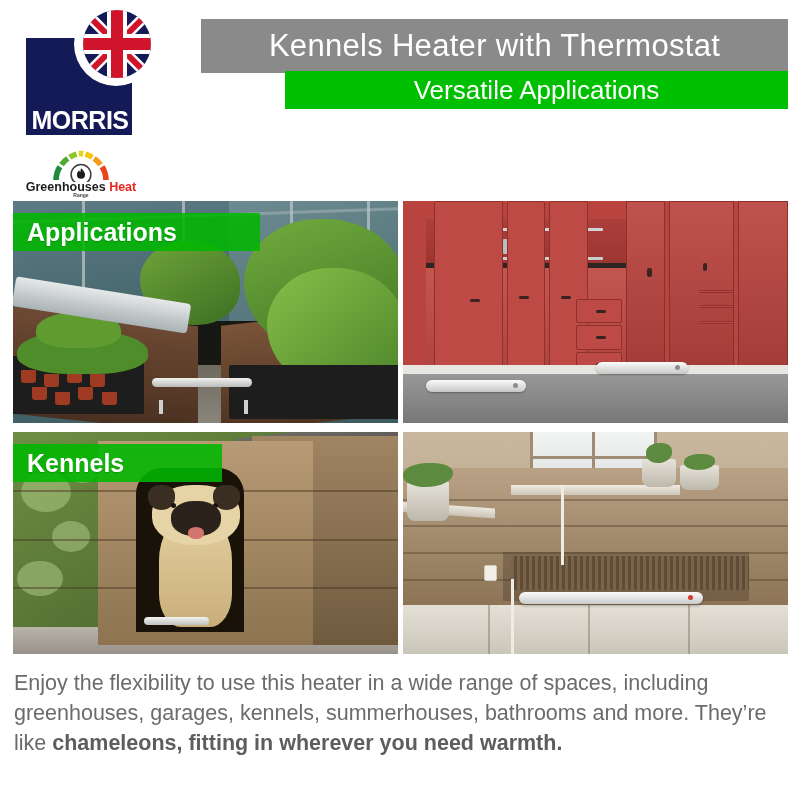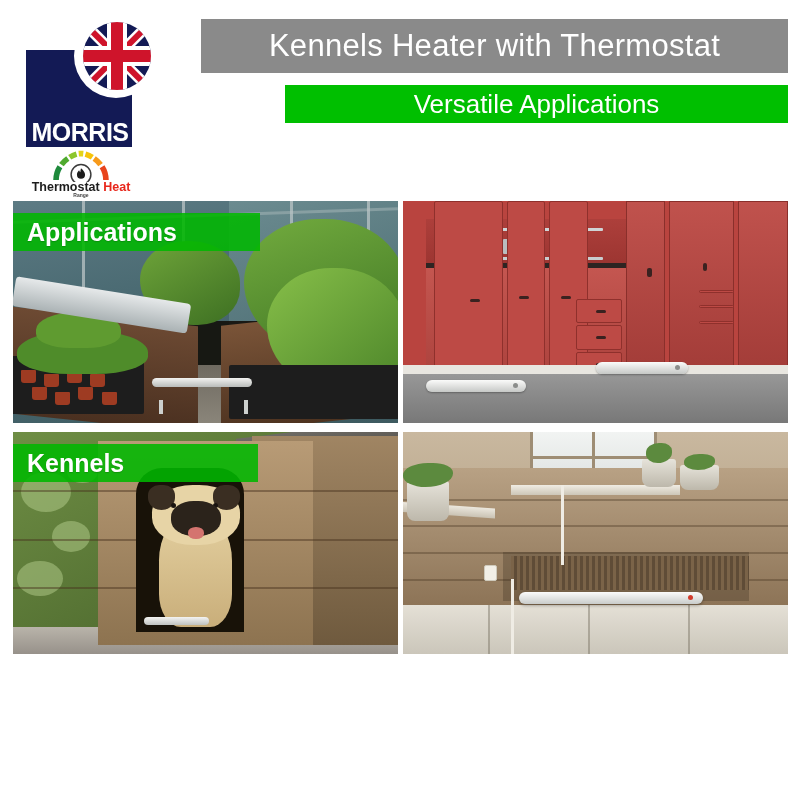--- a/index.html
+++ b/index.html
@@ -8,21 +8,21 @@
     background: #ffffff;
     font-family: "Liberation Sans", sans-serif;
     overflow: hidden;
   }
   .page { position: relative; width: 800px; height: 800px; background: #fff; }
 
   
   .header { position: relative; height: 200px; }
 
   
-  .logo-wrap { position: absolute; left: 18px; top: 14px; width: 140px; height: 140px; }
+  .logo-wrap { position: absolute; left: 18px; top: 2px; width: 140px; height: 140px; }
   .logo-square {
     position: absolute; left: 8px; top: 36px;
     width: 106px; height: 97px;
     background: #131a55;
   }
   .logo-notch {
     position: absolute; left: 56px; top: 0px;
     width: 84px; height: 84px; border-radius: 50%;
     background: #ffffff;
   }
@@ -80,21 +80,21 @@
     position: absolute; left: 201px; top: 19px;
     width: 587px; height: 54px;
     background: #8a8a8a;
     display: flex; align-items: center; justify-content: center;
   }
   .title-bar span {
     color: #ffffff; font-size: 31px; font-weight: normal;
     letter-spacing: 0.3px; white-space: nowrap;
   }
   .subtitle-bar {
-    position: absolute; left: 285px; top: 85px;
+    position: absolute; left: 285px; top: 71px;
     width: 503px; height: 38px;
     background: #00bf00;
     display: flex; align-items: center; justify-content: center;
   }
   .subtitle-bar span {
     color: #ffffff; font-size: 26px; font-weight: normal; white-space: nowrap;
   }
 
   
   .grid {
@@ -113,21 +113,21 @@
     background: rgba(0,183,0,0.88);
     display: flex; align-items: center;
     z-index: 6;
   }
   .tag span {
     color: #ffffff; font-size: 25px; font-weight: bold;
     white-space: nowrap; text-shadow: 0 1px 1px rgba(0,0,0,0.18);
   }
   .tag.w1 { width: 247px; }
   .tag.w2 { width: 240px; }
-  .tag.w3 { width: 245px; text-align: right; }
+  .tag.w3 { width: 209px; text-align: right; }
   .tag.w4 { width: 240px; }
 
   
   .gh-sky { position:absolute; inset:0; background:linear-gradient(170deg,#5d7b84 0%,#4a6a72 40%,#3d5a60 100%); }
   .gh-panel { position:absolute; left:56%; top:0; width:44%; height:62%;
               background:linear-gradient(160deg,#6f8f93,#4f7076); opacity:.85; }
   .gh-frame-v { position:absolute; top:0; width:3px; height:70%; background:#b9c4c6; opacity:.75; }
   .gh-roofline { position:absolute; left:0; top:6%; width:100%; height:3px; background:#9fb0b2; opacity:.6;
                  transform:rotate(-2deg); }
   .gh-bench-l { position:absolute; left:-2%; top:52%; width:50%; height:48%;
@@ -268,21 +268,21 @@
           <path d="M19.0 7.7 A26.5 26.5 0 0 1 26.3 4.4" stroke="#8cc62b"></path>
           <path d="M28.6 3.9 A26.5 26.5 0 0 1 33.4 3.9" stroke="#e4d41a"></path>
           <path d="M35.7 4.4 A26.5 26.5 0 0 1 43.0 7.7" stroke="#f6c40a"></path>
           <path d="M45.0 9.0 A26.5 26.5 0 0 1 51.8 15.6" stroke="#f79a1b"></path>
           <path d="M53.4 17.8 A26.5 26.5 0 0 1 57.5 32" stroke="#e8441d"></path>
         </g>
         <circle cx="31" cy="26" r="10.5" fill="#ffffff" stroke="#3c3c3c" stroke-width="1.6"></circle>
         <path d="M31 19.5c2.6 2.4 4.3 4.3 4.3 6.7a4.3 4.3 0 1 1-8.6 0c0-1.8 1-3.2 2.3-4.6.3 1 .8 1.6 1.3 2 .1-1.5.3-2.9.7-4.1z" fill="#1d1d1d"></path>
       </svg>
       <div class="badge-text">
-        <span>Thermostat</span>
+        <span>Greenhouses</span>
         <span class="hot">Heat</span>
       </div>
       <div class="badge-sub">Range</div>
     </div>
 
     <div class="title-bar">
       <span>Kennels Heater with Thermostat</span>
     </div>
 
     <div class="subtitle-bar">
@@ -434,14 +434,17 @@
         <div class="sh-cable" style="left:41%;top:24%;height:36%"></div>
         <div class="sh-cable" style="left:28%;top:66%;height:34%"></div>
         <div class="sh-socket"></div>
         <div class="sh-heater">
             <span class="dot"></span>
           </div>
       </div>
     </div>
   </div>
 
+  <p class="caption">
+    <span>Enjoy the flexibility to use this heater in a wide range of spaces, including greenhouses, garages, kennels, summerhouses, bathrooms and more. They’re like </span><b>chameleons, fitting in wherever you need warmth.</b>
+  </p>
 
 </div>
 
 </body></html>

